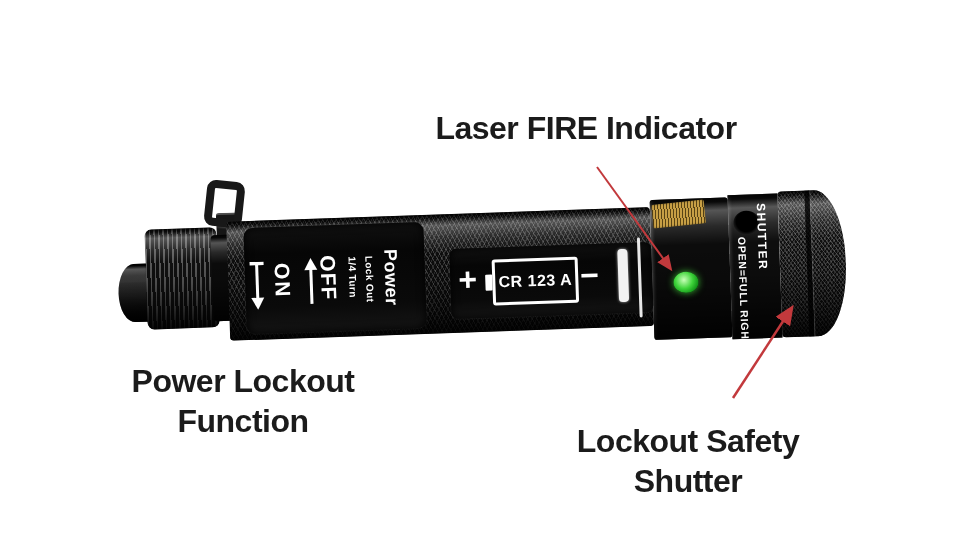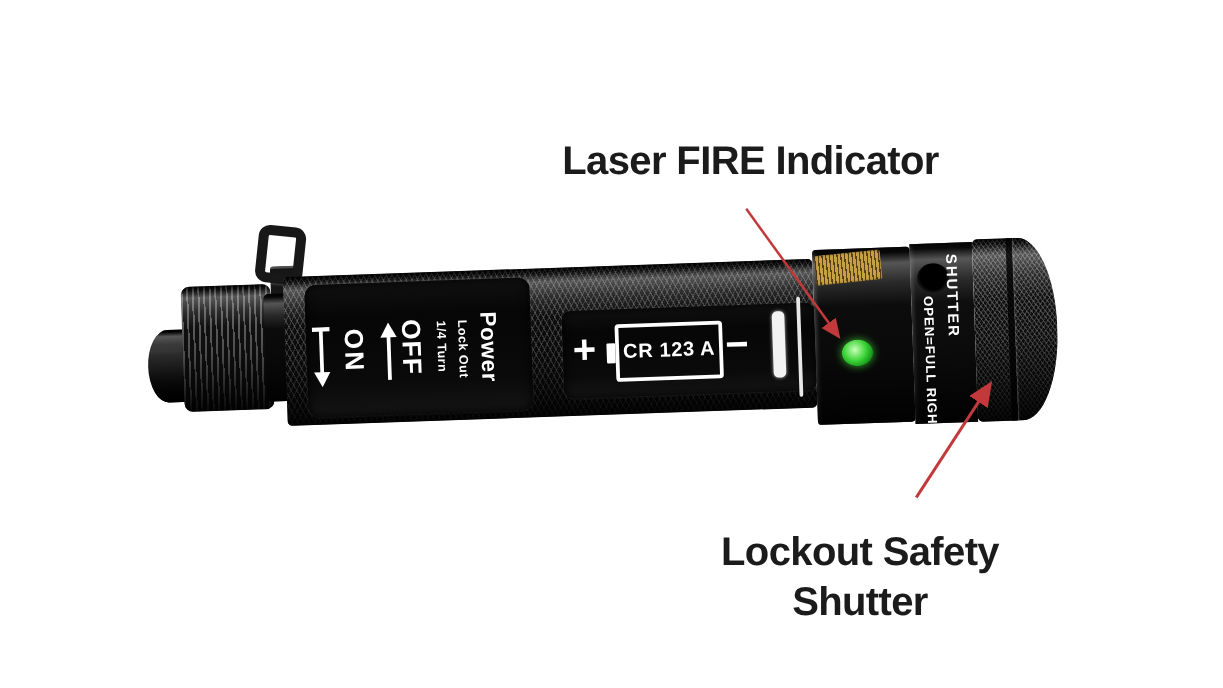--- a/index.html
+++ b/index.html
@@ -1,21 +1,21 @@
 <!DOCTYPE html>
 <html style="--arrow-red: #c2393c; --led-green: #3ed43a; --label-gold: #c79f45; --callout-text: #1b1b1b;"><head>
 <meta charset="utf-8">
 <style>
   html,body{margin:0;padding:0;background:#fff;}
   .stage{position:relative;width:978px;height:550px;background:#fff;overflow:hidden;
          font-family:"Liberation Sans",sans-serif;}
   
   .callout{position:absolute;color:var(--callout-text);font-weight:bold;
            font-size:32px;line-height:1.26;text-align:center;letter-spacing:-0.5px;}
-  .callout-fire{left:421px;top:108px;width:330px;text-align:right;}
+  .callout-fire{left:421px;top:108px;width:330px;}
   .callout-lockout{left:83px;top:361px;width:320px;}
   .callout-aperture{left:528px;top:421px;width:320px;}
   
   .arrows{position:absolute;left:0;top:0;pointer-events:none;}
   
   .device{position:absolute;left:0;top:0;width:978px;height:550px;
           transform:rotate(-2deg);transform-origin:480px 272px;}
   .cyl{position:absolute;}
   .cyl::after{content:"";position:absolute;inset:0;border-radius:inherit;pointer-events:none;
      background:linear-gradient(180deg,
@@ -155,18 +155,20 @@
       </marker>
     </defs>
     <line x1="597" y1="167" x2="670" y2="268" stroke="var(--arrow-red)" stroke-width="2" marker-end="url(#ah)"></line>
     <line x1="733" y1="398" x2="791" y2="309" stroke="var(--arrow-red)" stroke-width="2.5" marker-end="url(#ah)"></line>
   </svg>
 
   <div class="callout callout-fire">
     <span>Laser FIRE Indicator</span>
   </div>
   <div class="callout callout-lockout">
+    <div>Power Lockout</div>
+    <div>Function</div>
   </div>
   <div class="callout callout-aperture">
     <div>Lockout Safety</div>
     <div>Shutter</div>
   </div>
 </div>
 
 </body></html>

